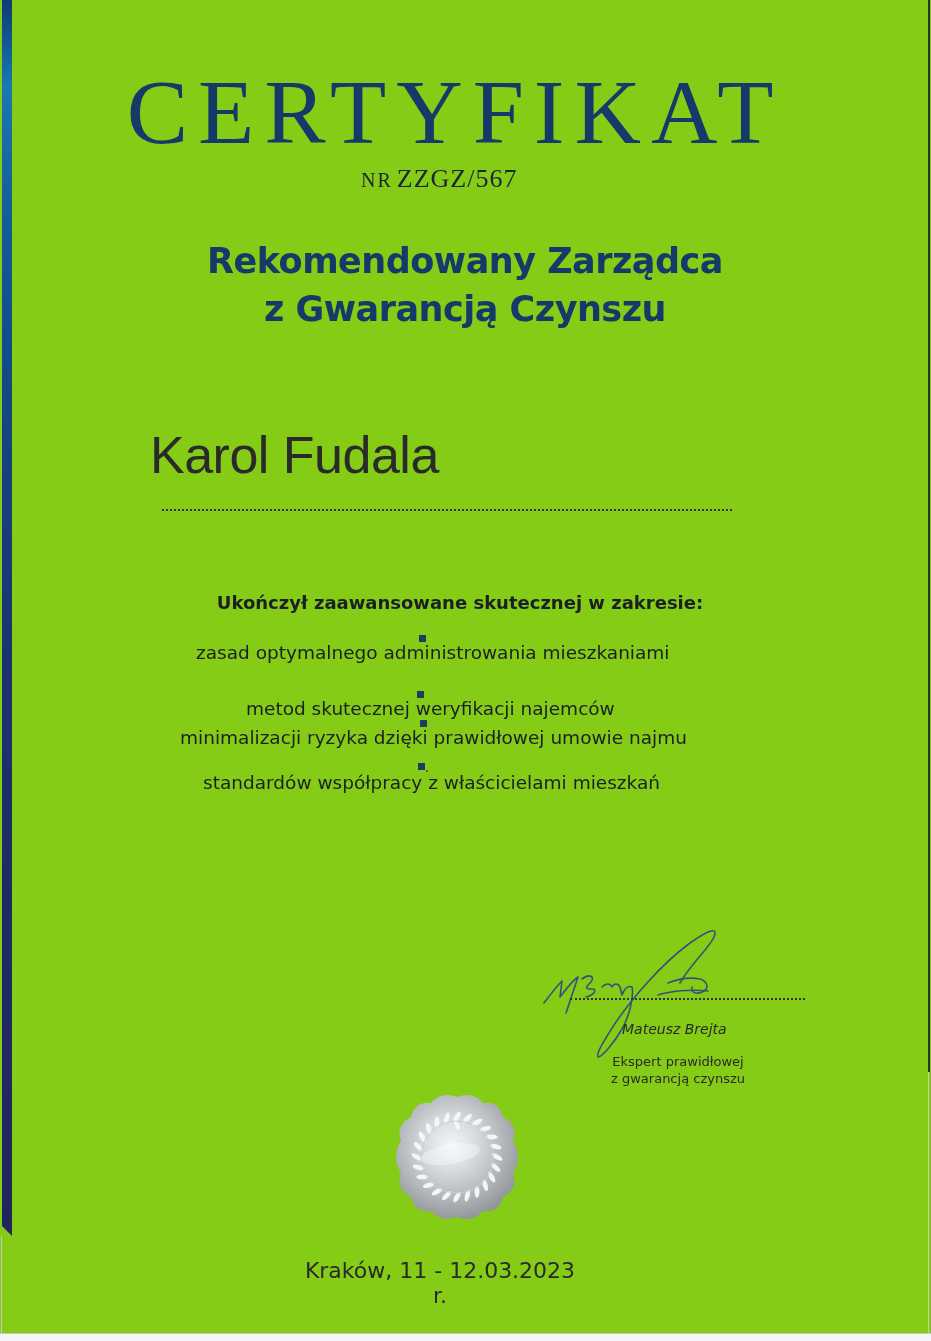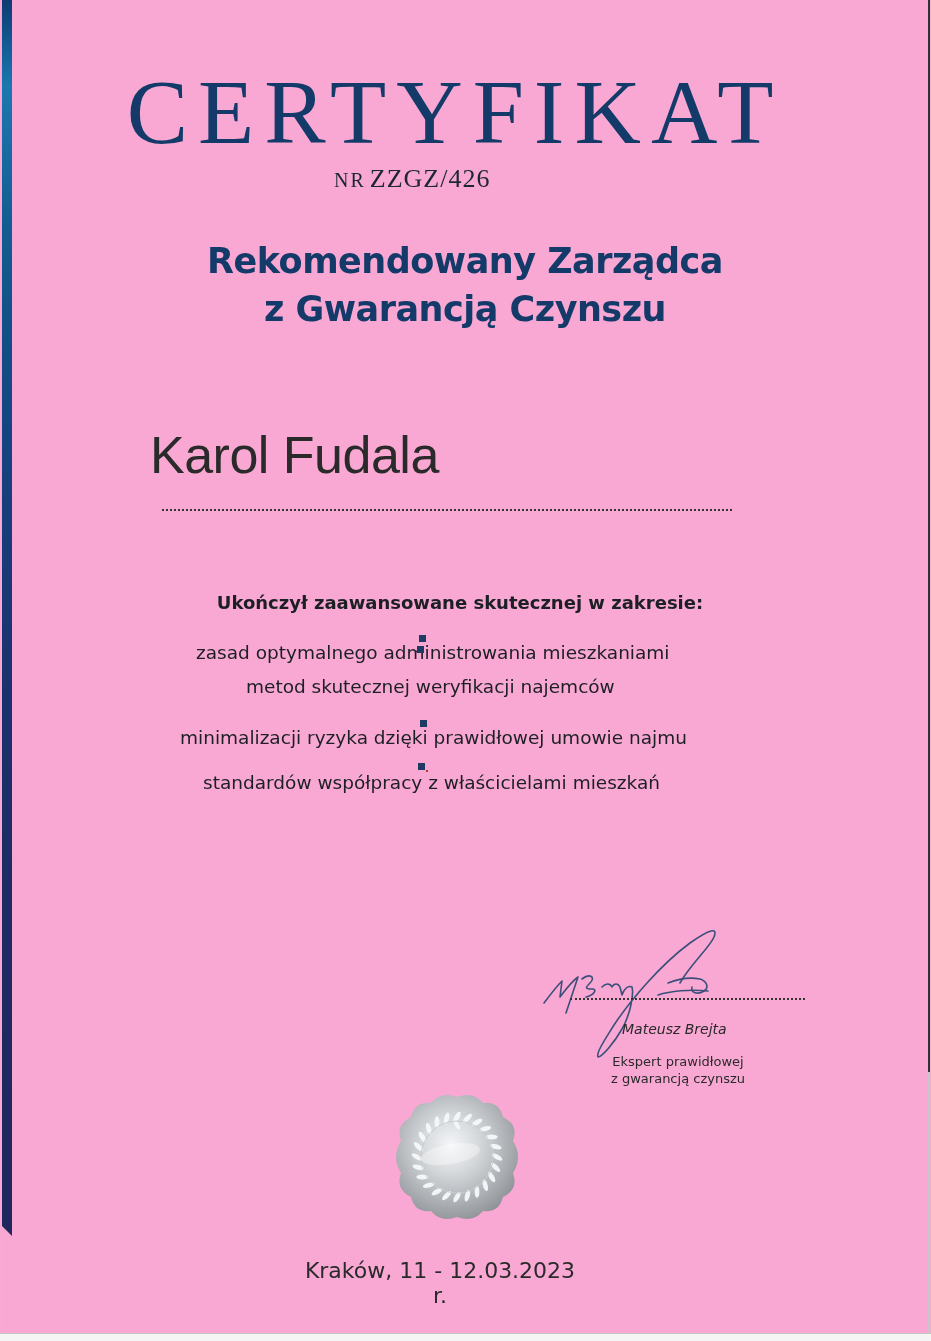--- a/index.html
+++ b/index.html
@@ -11,21 +11,21 @@
       height: 1341px;
       position: relative;
       background: #ffffff;
       overflow: hidden;
       font-family: "Liberation Sans", sans-serif;
     }
     .page {
       position: absolute;
       left: 0; top: 0;
       width: 931px; height: 1333px;
-      background: #f9a8d4;
+      background: #84cc16;
     }
     .left-bar {
       position: absolute;
       left: 2px; top: 0;
       width: 10px; height: 1236px;
       background: linear-gradient(to bottom,
         #0f3b72 0%,
         #11558f 3%,
         #1a78b0 7%,
         #1a6da6 11%,
@@ -84,20 +84,21 @@
     .cert-number {
       position: absolute;
       left: 334px; top: 164px;
       font-family: "Liberation Serif", "DejaVu Serif", serif;
       color: #1d2733;
       white-space: nowrap;
     }
     .cert-number .nr {
       font-size: 20px;
       letter-spacing: 2px;
+      margin-left: 27px;
     }
     .cert-number .num {
       font-size: 26px;
       letter-spacing: 1px;
     }
 
     .subtitle {
       position: absolute;
       left: 120px; top: 237px;
       width: 690px;
@@ -156,21 +157,21 @@
       margin-right: 20px;
     }
     .stray-dot {
       display: inline-block;
       width: 2px; height: 2px;
       background: #c0392b;
       margin-right: 2px;
       margin-left: -6px;
     }
     .topic-1 { left: 196px; top: 635px; }
-    .topic-2 { left: 246px; top: 646px; gap: 23px; }
+    .topic-2 { left: 246px; top: 691px; }
     .topic-3 { left: 180px; top: 720px; text-align: right; }
     .topic-4 { left: 203px; top: 763px; }
 
     .signature-block {
       position: absolute;
       left: 540px; top: 925px;
       width: 280px; height: 170px;
     }
     .signature-svg {
       position: absolute;
@@ -225,21 +226,21 @@
 
   <div class="left-bar"></div>
   <div class="left-edge-line"></div>
   <div class="right-edge-dark"></div>
   <div class="right-edge-light"></div>
 
   <h1 class="title">CERTYFIKAT</h1>
 
   <div class="cert-number">
     <span class="nr">NR</span>
-    <span class="num">ZZGZ/426</span>
+    <span class="num">ZZGZ/567</span>
   </div>
 
   <div class="subtitle">
     <div>Rekomendowany Zarządca</div>
     <div>z Gwarancją Czynszu</div>
   </div>
 
   <div class="recipient">Karol Fudala</div>
   <div class="dotted-line"></div>
 

